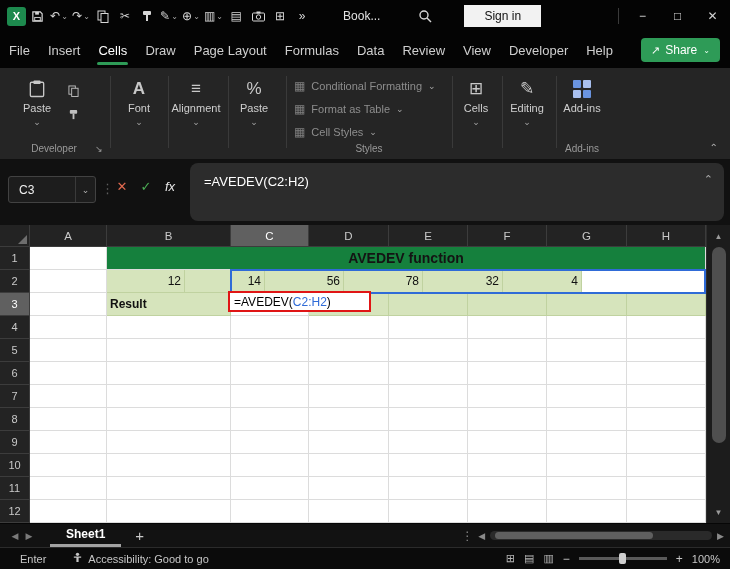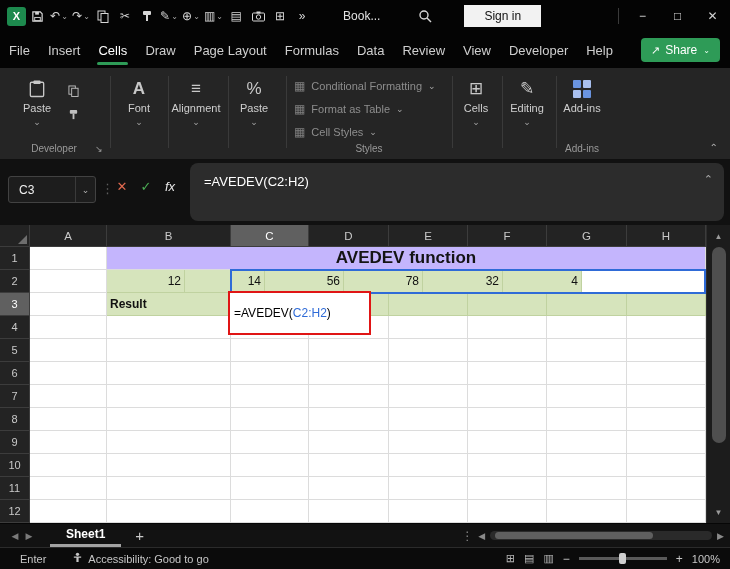--- a/index.html
+++ b/index.html
@@ -63,34 +63,34 @@
   .ch{background:#232323;border-right:1px solid #3c3c3c;border-bottom:1px solid #3c3c3c;color:#c9c9c9;font-size:11.5px;display:flex;align-items:center;justify-content:center}
   .ch.sel{background:#606060;color:#fff}
   .cA{width:77px}.cB{width:124px}.cC{width:78px}.cD{width:80px}.cE{width:79px}.cF{width:79px}.cG{width:80px}.cH{width:79px}
   .grow{display:flex;height:23px}
   .rh{width:30px;background:#232323;border-right:1px solid #3c3c3c;border-bottom:1px solid #3c3c3c;color:#c9c9c9;font-size:11px;display:flex;align-items:center;justify-content:center}
   .rh.sel{background:#606060;color:#fff}
   .cell{background:#fff;border-right:1px solid #dcdcdc;border-bottom:1px solid #dcdcdc;font-size:12px;color:#111;display:flex;align-items:center;padding:0 3px;overflow:hidden;white-space:nowrap}
   .cell.num{justify-content:flex-end}
   .cell.green{background:#D6E4BC;border-right-color:#c0d2a0;border-bottom-color:#c0d2a0}
   .cell.bold{font-weight:bold}
-  .cell.orange{background:#c4b5fd;justify-content:center;font-weight:bold;color:#141414;font-size:17px;width:599px}
+  .cell.orange{background:#15803d;justify-content:center;font-weight:bold;color:#141414;font-size:14px;width:599px}
   .gbottom{display:flex}
   .rhcol{display:flex;flex-direction:column}
   .emptyarea{width:676px;height:207px;
     background-image:
       linear-gradient(#dcdcdc,#dcdcdc),linear-gradient(#dcdcdc,#dcdcdc),linear-gradient(#dcdcdc,#dcdcdc),
       linear-gradient(#dcdcdc,#dcdcdc),linear-gradient(#dcdcdc,#dcdcdc),linear-gradient(#dcdcdc,#dcdcdc),
       linear-gradient(#dcdcdc,#dcdcdc),linear-gradient(#dcdcdc,#dcdcdc),
       repeating-linear-gradient(to bottom,transparent 0,transparent 22px,#dcdcdc 22px,#dcdcdc 23px);
     background-repeat:no-repeat,no-repeat,no-repeat,no-repeat,no-repeat,no-repeat,no-repeat,no-repeat,repeat;
     background-size:1px 100%,1px 100%,1px 100%,1px 100%,1px 100%,1px 100%,1px 100%,1px 100%,100% 23px;
     background-position:76px 0,200px 0,278px 0,358px 0,437px 0,516px 0,596px 0,675px 0,0 0}
   .range-outline{position:absolute;left:230px;top:44px;width:476px;height:25px;border:2px solid #2F6BD7;pointer-events:none}
-  .editcell{position:absolute;left:228px;top:66px;width:143px;height:44px;background:#fff;border:2px solid #E01515;display:flex;align-items:center;padding-left:4px;font-size:12px;color:#000;white-space:nowrap}
+  .editcell{position:absolute;left:228px;top:66px;width:143px;height:21px;background:#fff;border:2px solid #E01515;display:flex;align-items:center;padding-left:4px;font-size:12px;color:#000;white-space:nowrap}
   .editcell .rng{color:#2F6BD7}
 
   
   .vscroll{position:absolute;top:225px;left:706px;width:24px;height:298px;background:#1c1c1c;border-left:1px solid #2e2e2e}
   .varrow{position:absolute;left:0;width:100%;height:18px;display:flex;align-items:center;justify-content:center;color:#9a9a9a;font-size:8px}
   .vup{top:2px}.vdn{bottom:2px}
   .vthumb{position:absolute;left:5px;top:22px;width:14px;height:196px;background:#4f4f4f;border-radius:7px}
 
   
   .sheetbar{position:absolute;top:523px;left:0;width:730px;height:24px;background:#121212;display:flex;align-items:center;border-top:1px solid #060606}

